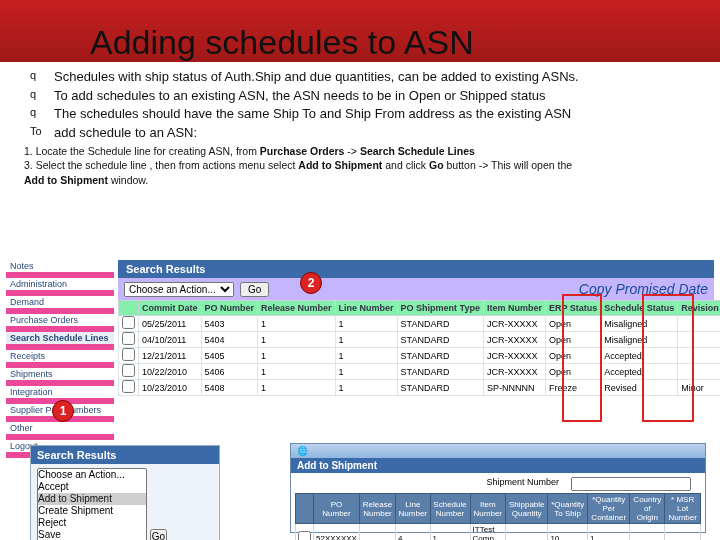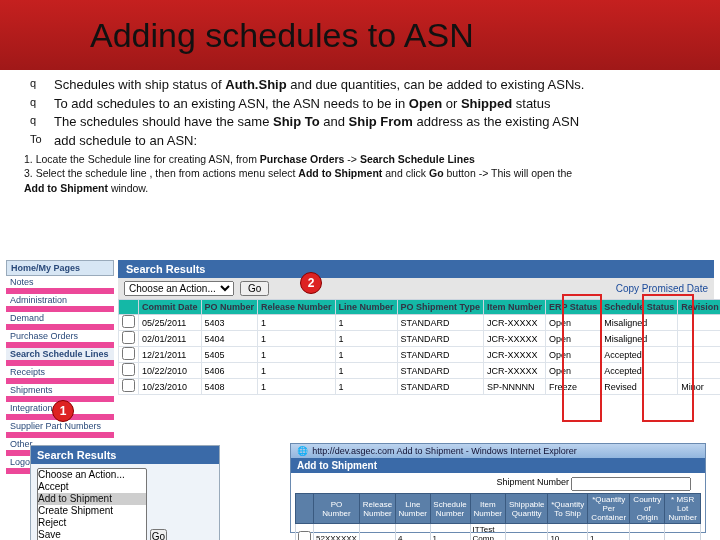--- a/index.html
+++ b/index.html
@@ -1,55 +1,55 @@
 <!DOCTYPE html>
 <html><head>
 <meta charset="utf-8">
 <style>
   * { box-sizing: border-box; margin: 0; padding: 0; }
   body { width: 720px; height: 540px; font-family: Arial, sans-serif; background: #fff; overflow: hidden; }
-  .title-bar { background: linear-gradient(#c5201f,#a01818); height: 70px; display:flex; align-items:center; padding-left: 90px; }
+  .title-bar { background: linear-gradient(#c5201f,#a01818); height: 62px; display:flex; align-items:flex-end; padding-left: 90px; }
   .title-bar h1 { font-size: 34px; font-weight: 400; color:#111; }
   .bullets { padding: 6px 14px 2px 30px; font-size: 13px; color:#111; line-height:1.35; }
   .bullets .row { display:flex; gap:12px; margin-bottom:1px; }
   .bullets .marker { width:12px; font-size:11px; }
-  .bullets .text b { font-weight:700; }
+  .bullets .text b { font-weight:400; }
   .steps { padding: 0 14px 6px 24px; font-size: 10.5px; color:#111; line-height:1.35; }
   .steps b { font-weight:700; }
   .callout { position:absolute; width:22px; height:22px; border-radius:50%; background:#d22; color:#fff; display:flex; align-items:center; justify-content:center; font-size:12px; font-weight:700; border:1px solid #800; }
 
   
   .app-area { position:absolute; top:260px; left:6px; right:6px; height:170px; background:#fff; }
   .sidebar { position:absolute; left:0; top:0; width:108px; font-size:9px; color:#333; }
   .sidebar .hdr { background:#d7e6f4; border:1px solid #9ab; padding:2px 4px; font-weight:700; color:#2a4a7a; }
   .sidebar .item { padding:1px 4px; border-bottom:6px solid #ec4899; color:#2a4a7a; }
   .sidebar .item.sel { background:#e8eef6; font-weight:700; }
   .results { position:absolute; left:112px; right:0; top:0; }
   .res-hdr { background:#3a6aa8; color:#fff; font-size:11px; font-weight:700; padding:3px 8px; }
-  .res-choose { background:#e5e5e5; padding:3px 6px; font-size:10px; display:flex; align-items:center; gap:6px; }
+  .res-choose { background:#c4b5fd; padding:3px 6px; font-size:10px; display:flex; align-items:center; gap:6px; }
   .res-choose select { font-size:10px; }
   .res-choose button { font-size:10px; padding:0 6px; }
-  .right-link { margin-left:auto; color:#1a4a9a; font-size:10px; }
+  .right-link { margin-left:auto; color:#1a4a9a; font-size:14px;font-style:italic; }
   .grid { width:100%; border-collapse:collapse; font-size:9px; }
-  .grid th { background:#14b8a6; border:1px solid #ccd4de; padding:2px 3px; font-weight:700; color:#334; white-space:nowrap;text-align:center; }
+  .grid th { background:#86efac; border:1px solid #ccd4de; padding:2px 3px; font-weight:700; color:#334; white-space:nowrap;text-align:center; }
   .grid td { border:1px solid #dde3ea; padding:0 3px; white-space:nowrap; }
   .red-box { position:absolute; border:2px solid #d22; }
 
   
   .bottom-left { position:absolute; left:30px; top:445px; width:190px; background:#fff; border:1px solid #9ab; font-size:10px; }
   .bottom-left .bh { background:#3a6aa8; color:#fff; padding:3px 6px; font-weight:700; font-size:11px; }
   .bottom-left .acts { background:#eef3f9; padding:4px 6px; }
   .bottom-left select { font-size:10px; width:110px; }
   .bottom-left button { font-size:10px; }
 
   .browser { position:absolute; left:290px; top:443px; width:416px; height:90px; border:1px solid #6a8ab0; background:#fff; font-size:9px; }
   .browser .tb { background:linear-gradient(#bcd3ee,#92b6de); padding:2px 6px; font-size:9px; color:#113; display:flex; align-items:center; gap:4px; }
   .browser .pane-h { background:#3a6aa8; color:#fff; font-size:10px; font-weight:700; padding:2px 6px; }
   .browser .body { padding:2px 4px; }
-  .browser .fld { display:flex; justify-content:flex-end; gap:2px; padding:2px 10px; font-size:9px; }
+  .browser .fld { display:flex; justify-content:flex-end; gap:12px; padding:2px 10px; font-size:9px; }
   .browser .fld input { width:120px; font-size:9px; }
   .browser table { width:100%; border-collapse:collapse; font-size:8px; }
   .browser th { background:#5b7fa8; color:#fff; border:1px solid #3a5a80; padding:1px 2px; font-weight:400; }
   .browser td { border:1px solid #ccd4de; padding:1px 2px; }
 </style>
 </head>
 <body>
 
 <div class="title-bar">
   <h1>Adding schedules to ASN</h1>
@@ -74,21 +74,20 @@
     </div>
   </div>
 <div class="steps" id="steps">
     <div>1. Locate the  Schedule line for creating ASN, from <b>Purchase Orders</b> -&gt; <b>Search Schedule Lines</b></div>
     <div>3. Select the schedule line , then from actions menu select <b>Add to Shipment</b> and click <b>Go</b> button -&gt; This will open the</div>
     <div><b>Add to  Shipment</b> window.</div>
   </div>
 
 <div class="app-area">
   <div class="sidebar">
-    <div class="hdr">Home/My Pages</div>
     <div id="sb-items">
         <div class="item">Notes</div>
         <div class="item">Administration</div>
         <div class="item">Demand</div>
         <div class="item">Purchase Orders</div>
         <div class="item sel">Search Schedule Lines</div>
         <div class="item">Receipts</div>
         <div class="item">Shipments</div>
         <div class="item">Integration</div>
         <div class="item">Supplier Part Numbers</div>
@@ -126,21 +125,21 @@
             <td>1</td>
             <td>1</td>
             <td>STANDARD</td>
             <td>JCR-XXXXX</td>
             <td>Open</td>
             <td>Misaligned</td>
             <td></td>
           </tr>
           <tr>
             <td><input type="checkbox" style=""></td>
-            <td>02/01/2011</td>
+            <td>04/10/2011</td>
             <td>5404</td>
             <td>1</td>
             <td>1</td>
             <td>STANDARD</td>
             <td>JCR-XXXXX</td>
             <td>Open</td>
             <td>Misaligned</td>
             <td></td>
           </tr>
           <tr>
@@ -202,21 +201,20 @@
         <option>Save</option>
       </select>
     <button>Go</button>
   </div>
 
 </div>
 
 <div class="browser">
   <div class="tb">
     <span>🌐</span>
-    <span>http://dev.asgec.com  Add to Shipment - Windows Internet Explorer</span>
   </div>
   <div class="pane-h">Add to Shipment</div>
   <div class="body">
     <div class="fld">
       <span>Shipment Number</span>
       <input style="">
     </div>
     <table>
       <thead>
           <tr id="bcols">

